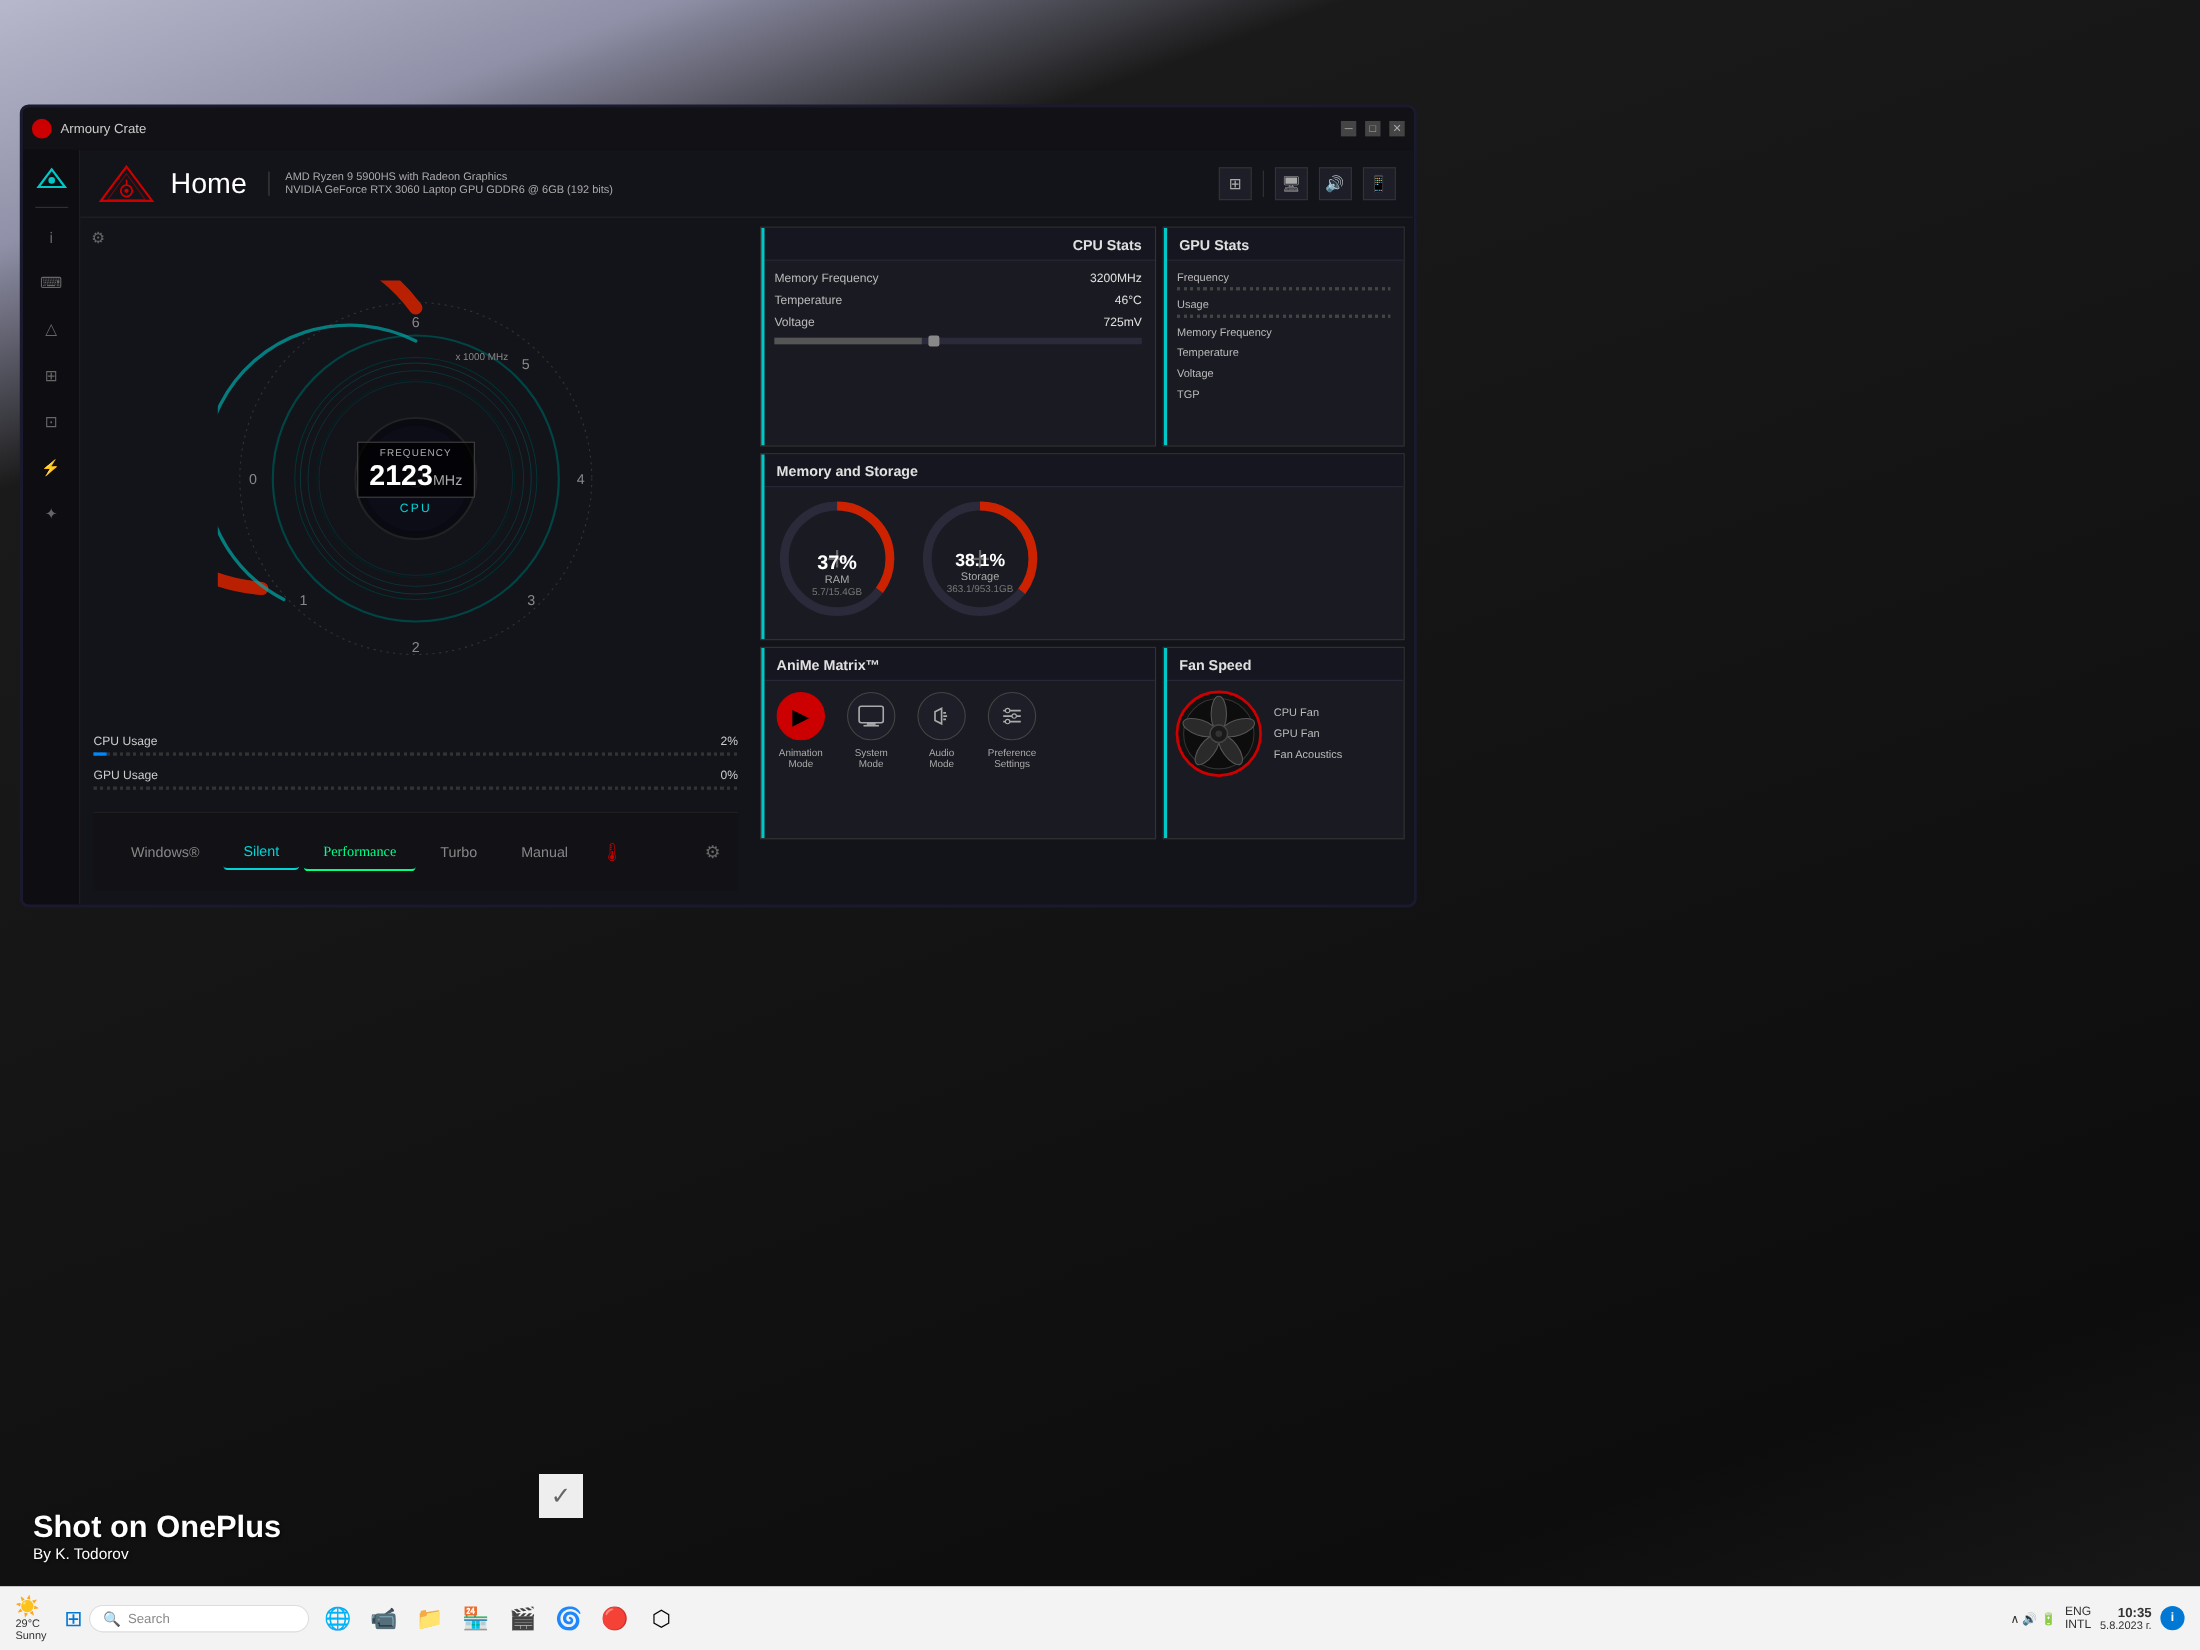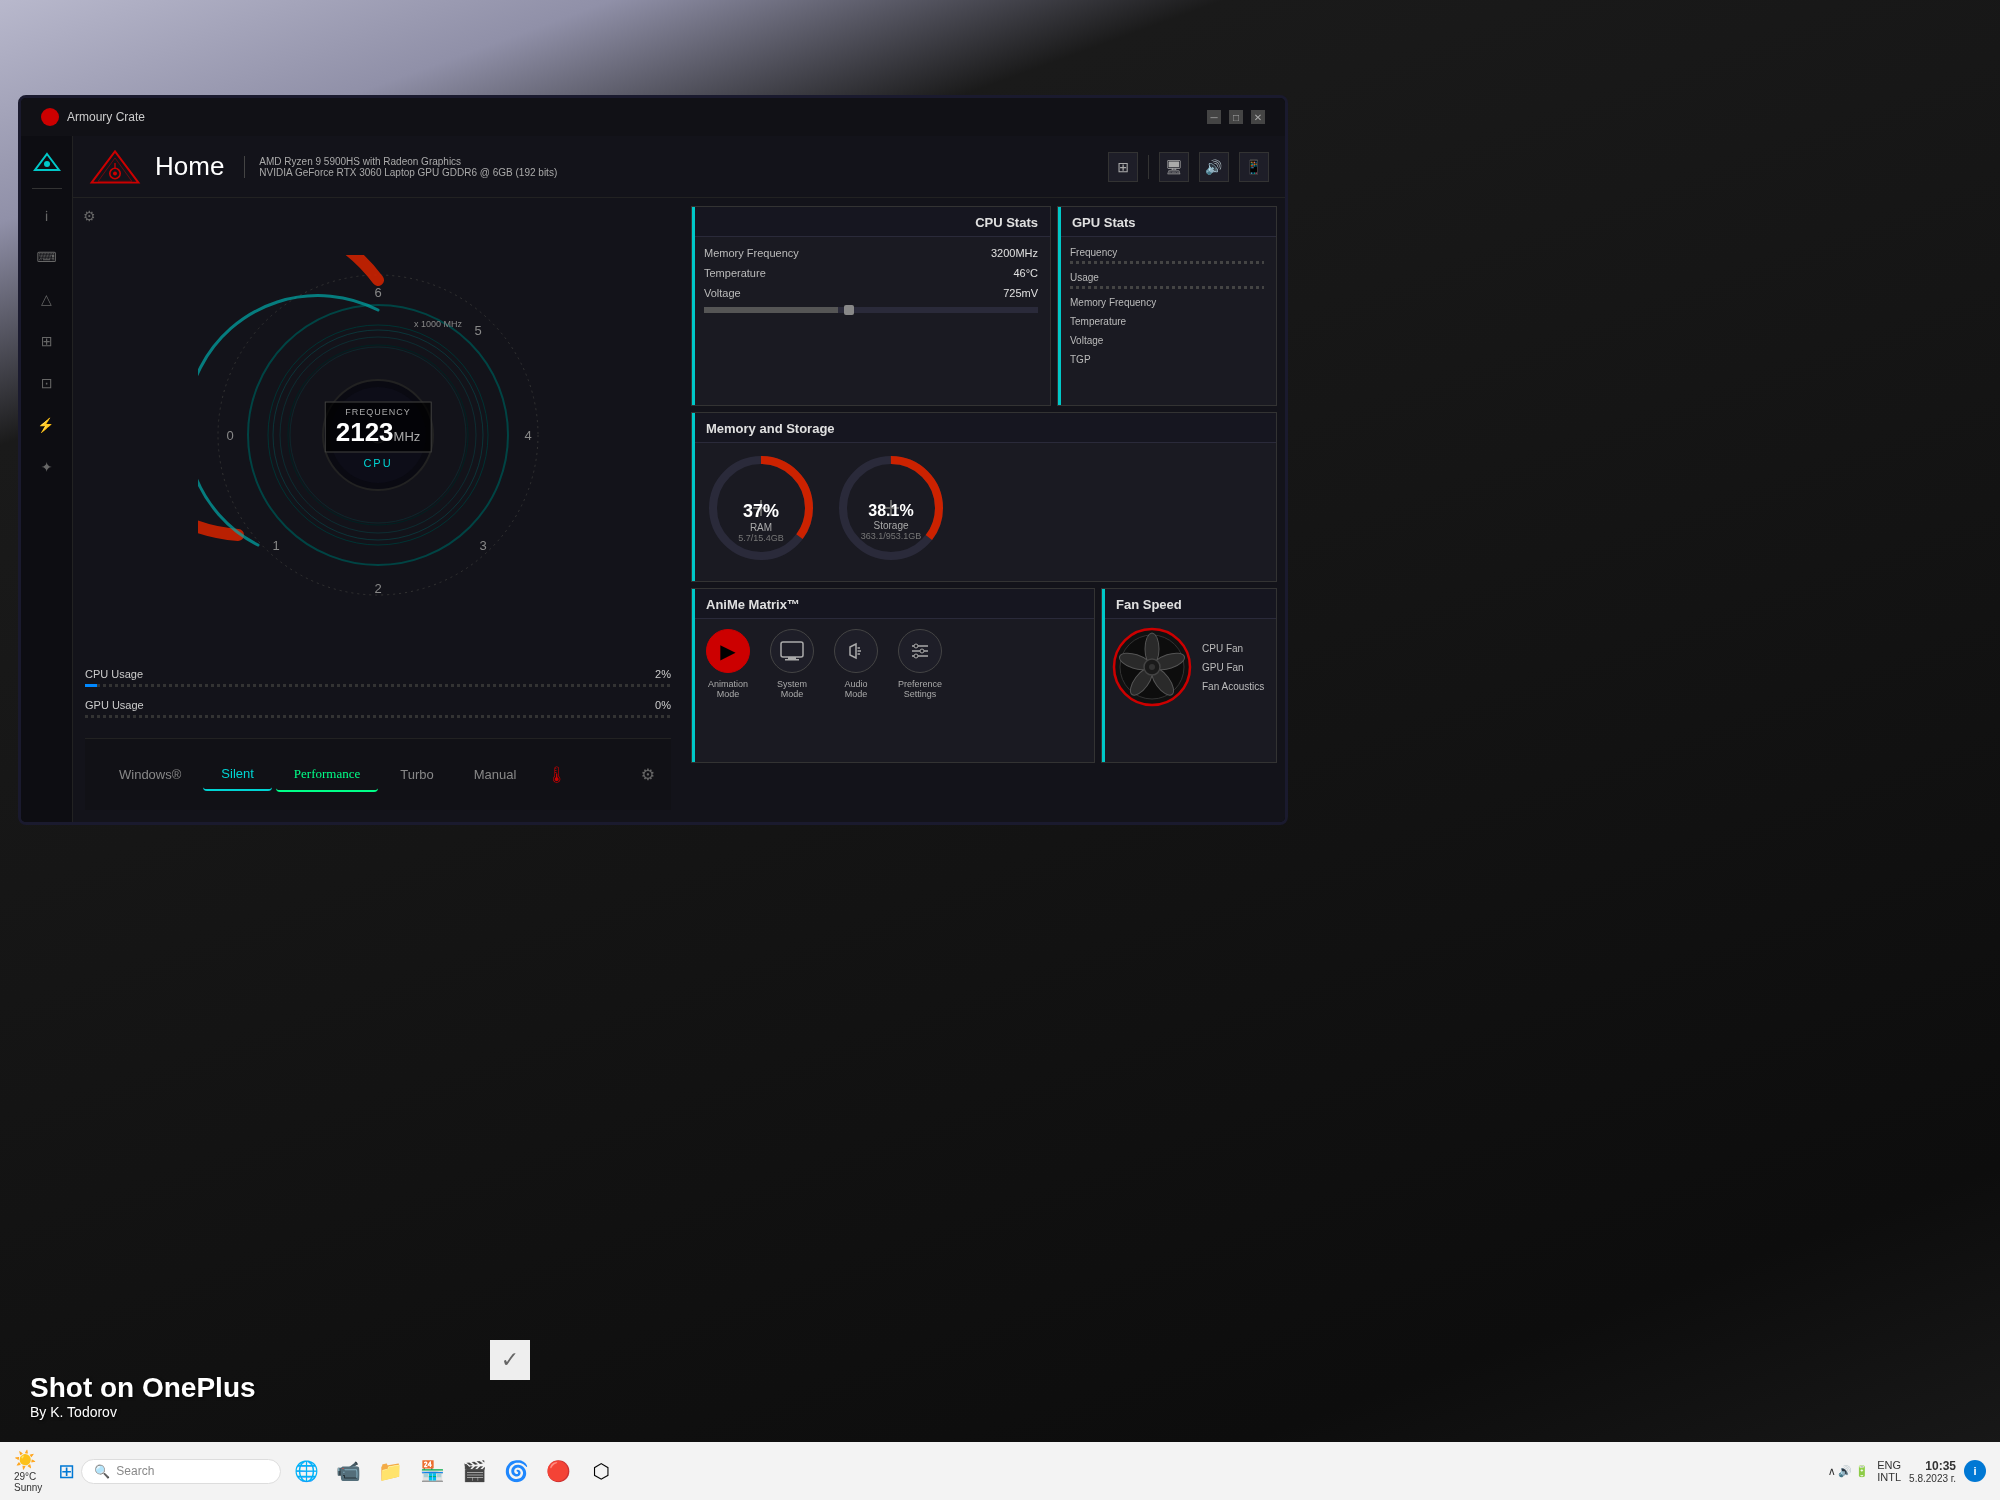--- a/index.html
+++ b/index.html
@@ -34,21 +34,21 @@
     }
 
     
     .title-bar {
       position: absolute;
       top: 0; left: 0; right: 0;
       height: 38px;
       background: #111116;
       display: flex;
       align-items: center;
-      padding: 0 20px;
+      padding: 0 8px;
       z-index: 10;
     }
     .title-bar-icon {
       width: 18px; height: 18px;
       background: #cc0000;
       border-radius: 50%;
       margin-right: 8px;
     }
     .title-bar-text {
       color: #ccc;
@@ -365,21 +365,21 @@
     
     .bottom-row {
       display: flex;
       gap: 6px;
       height: 175px;
     }
     .anime-panel {
       flex: 1;
     }
     .fan-panel {
-      width: 176px;
+      width: 220px;
     }
 
     .anime-body {
       display: flex;
       gap: 20px;
       padding: 10px 14px;
       align-items: center;
     }
     .anime-icon-item {
       display: flex;

